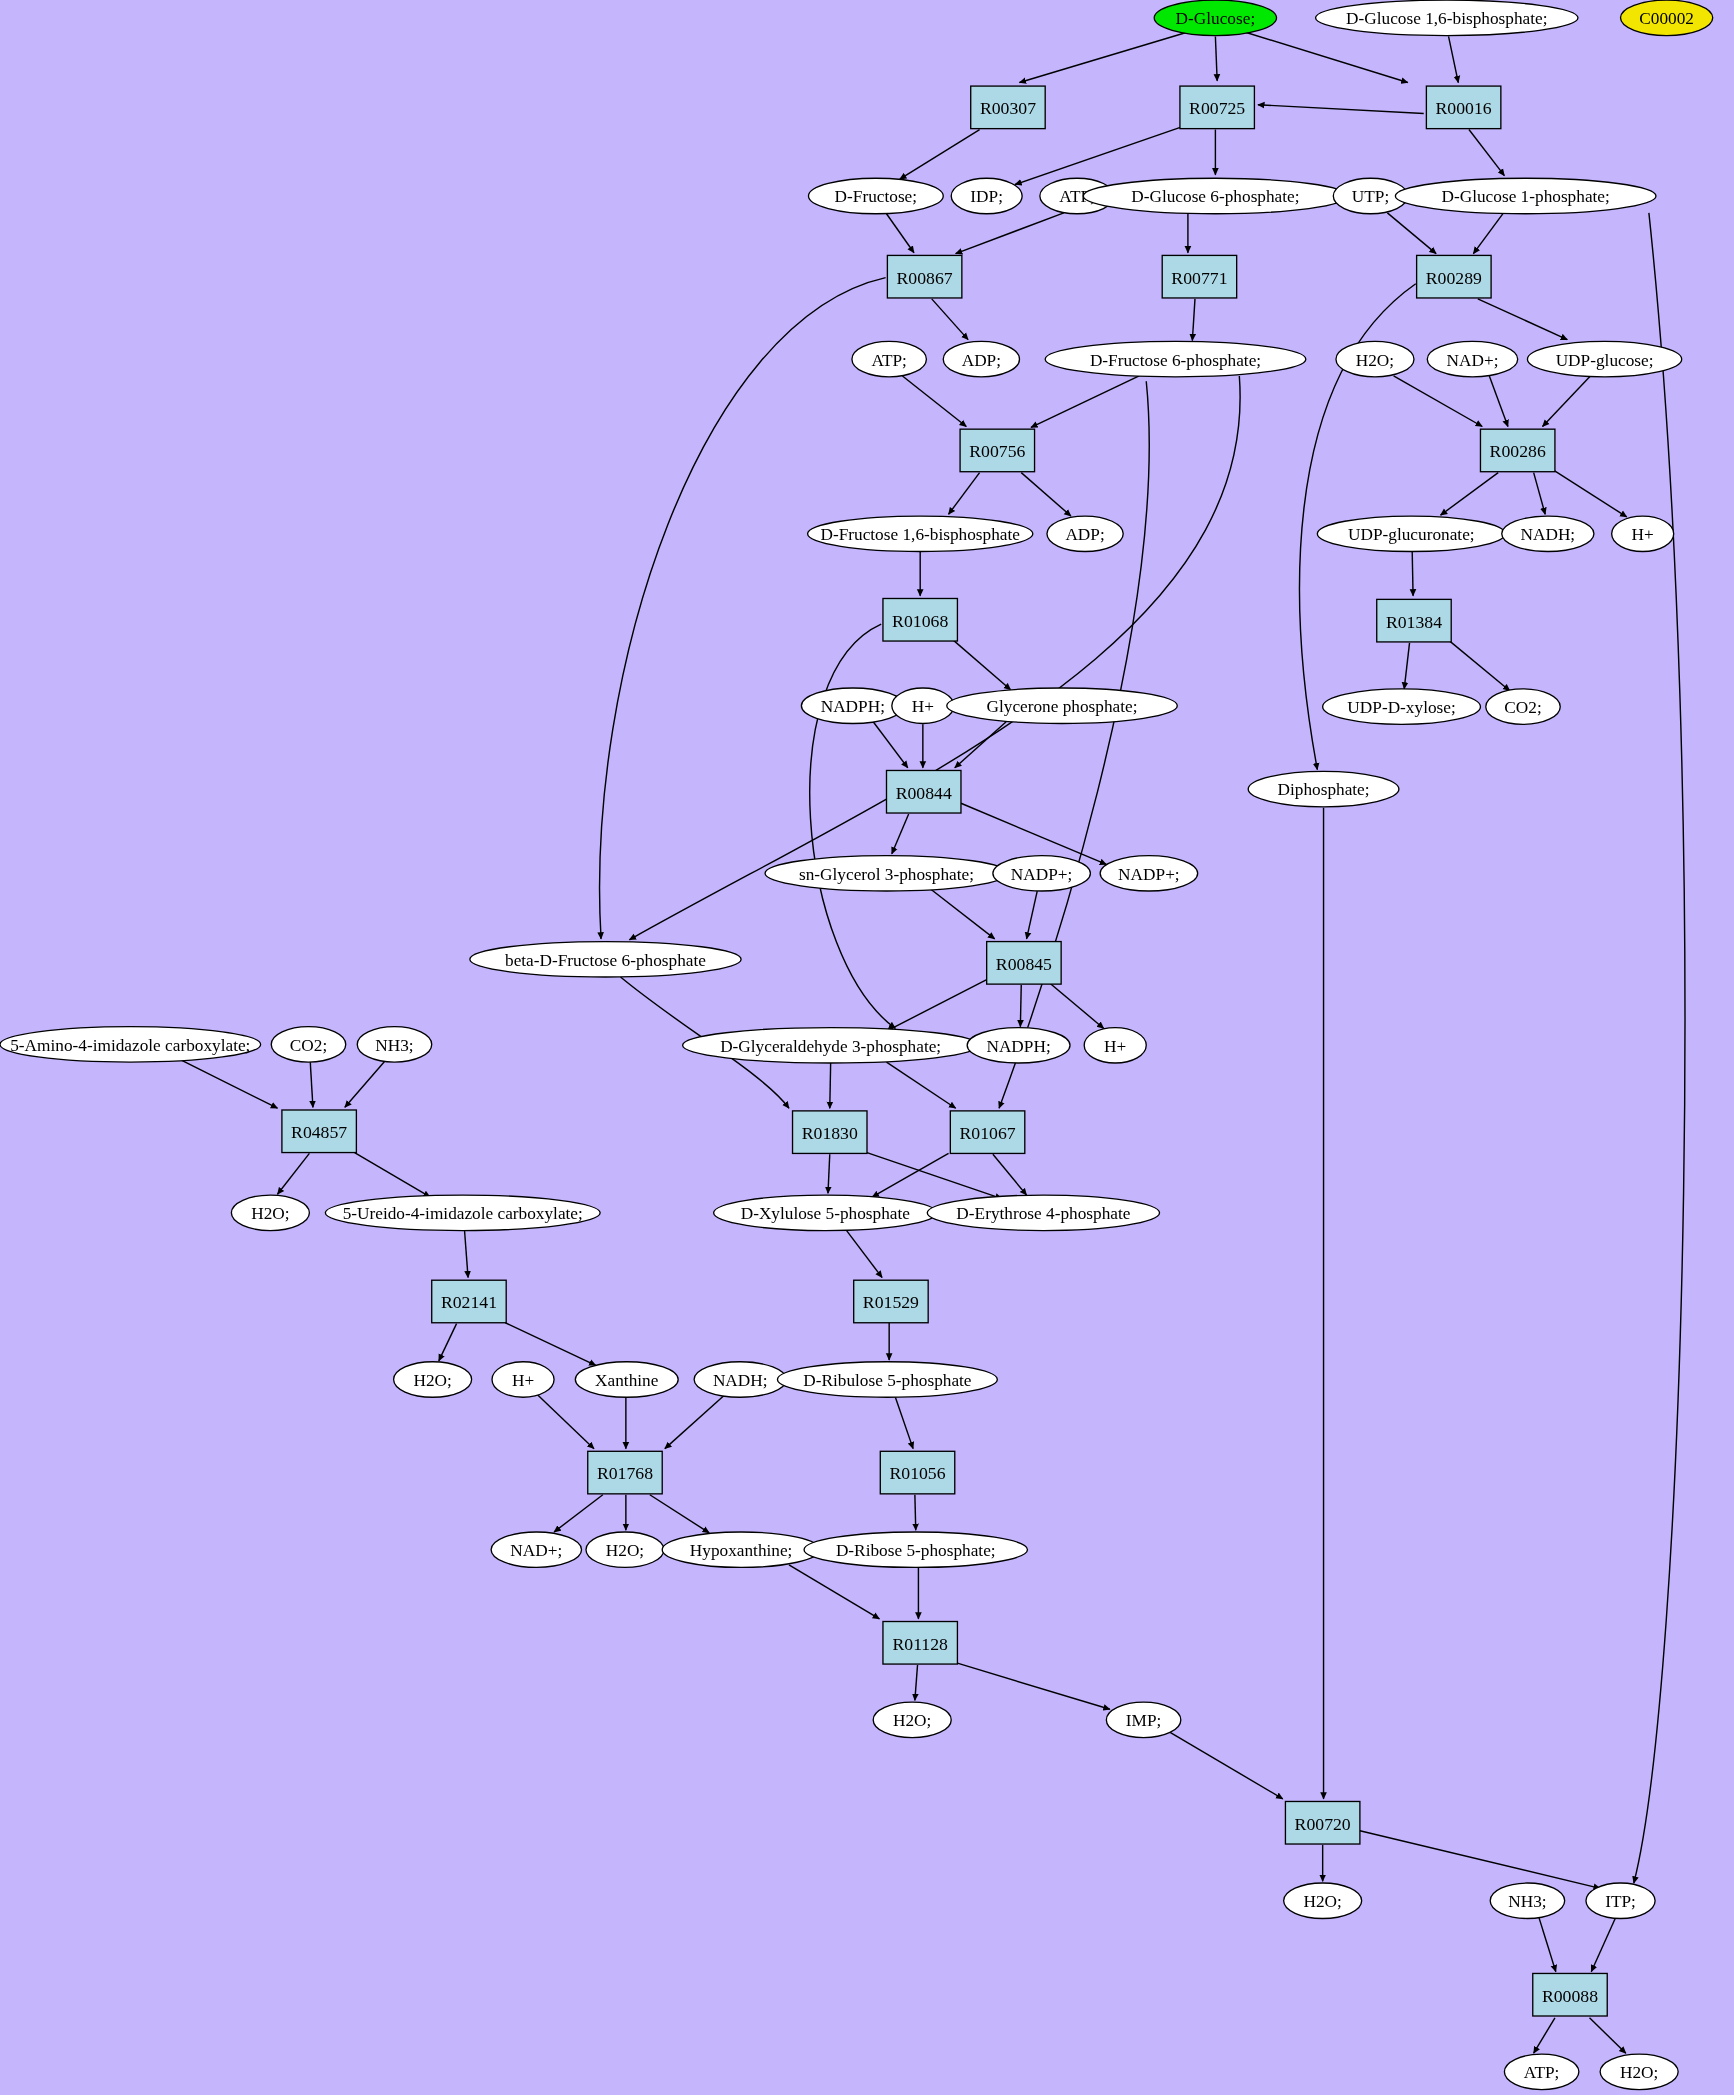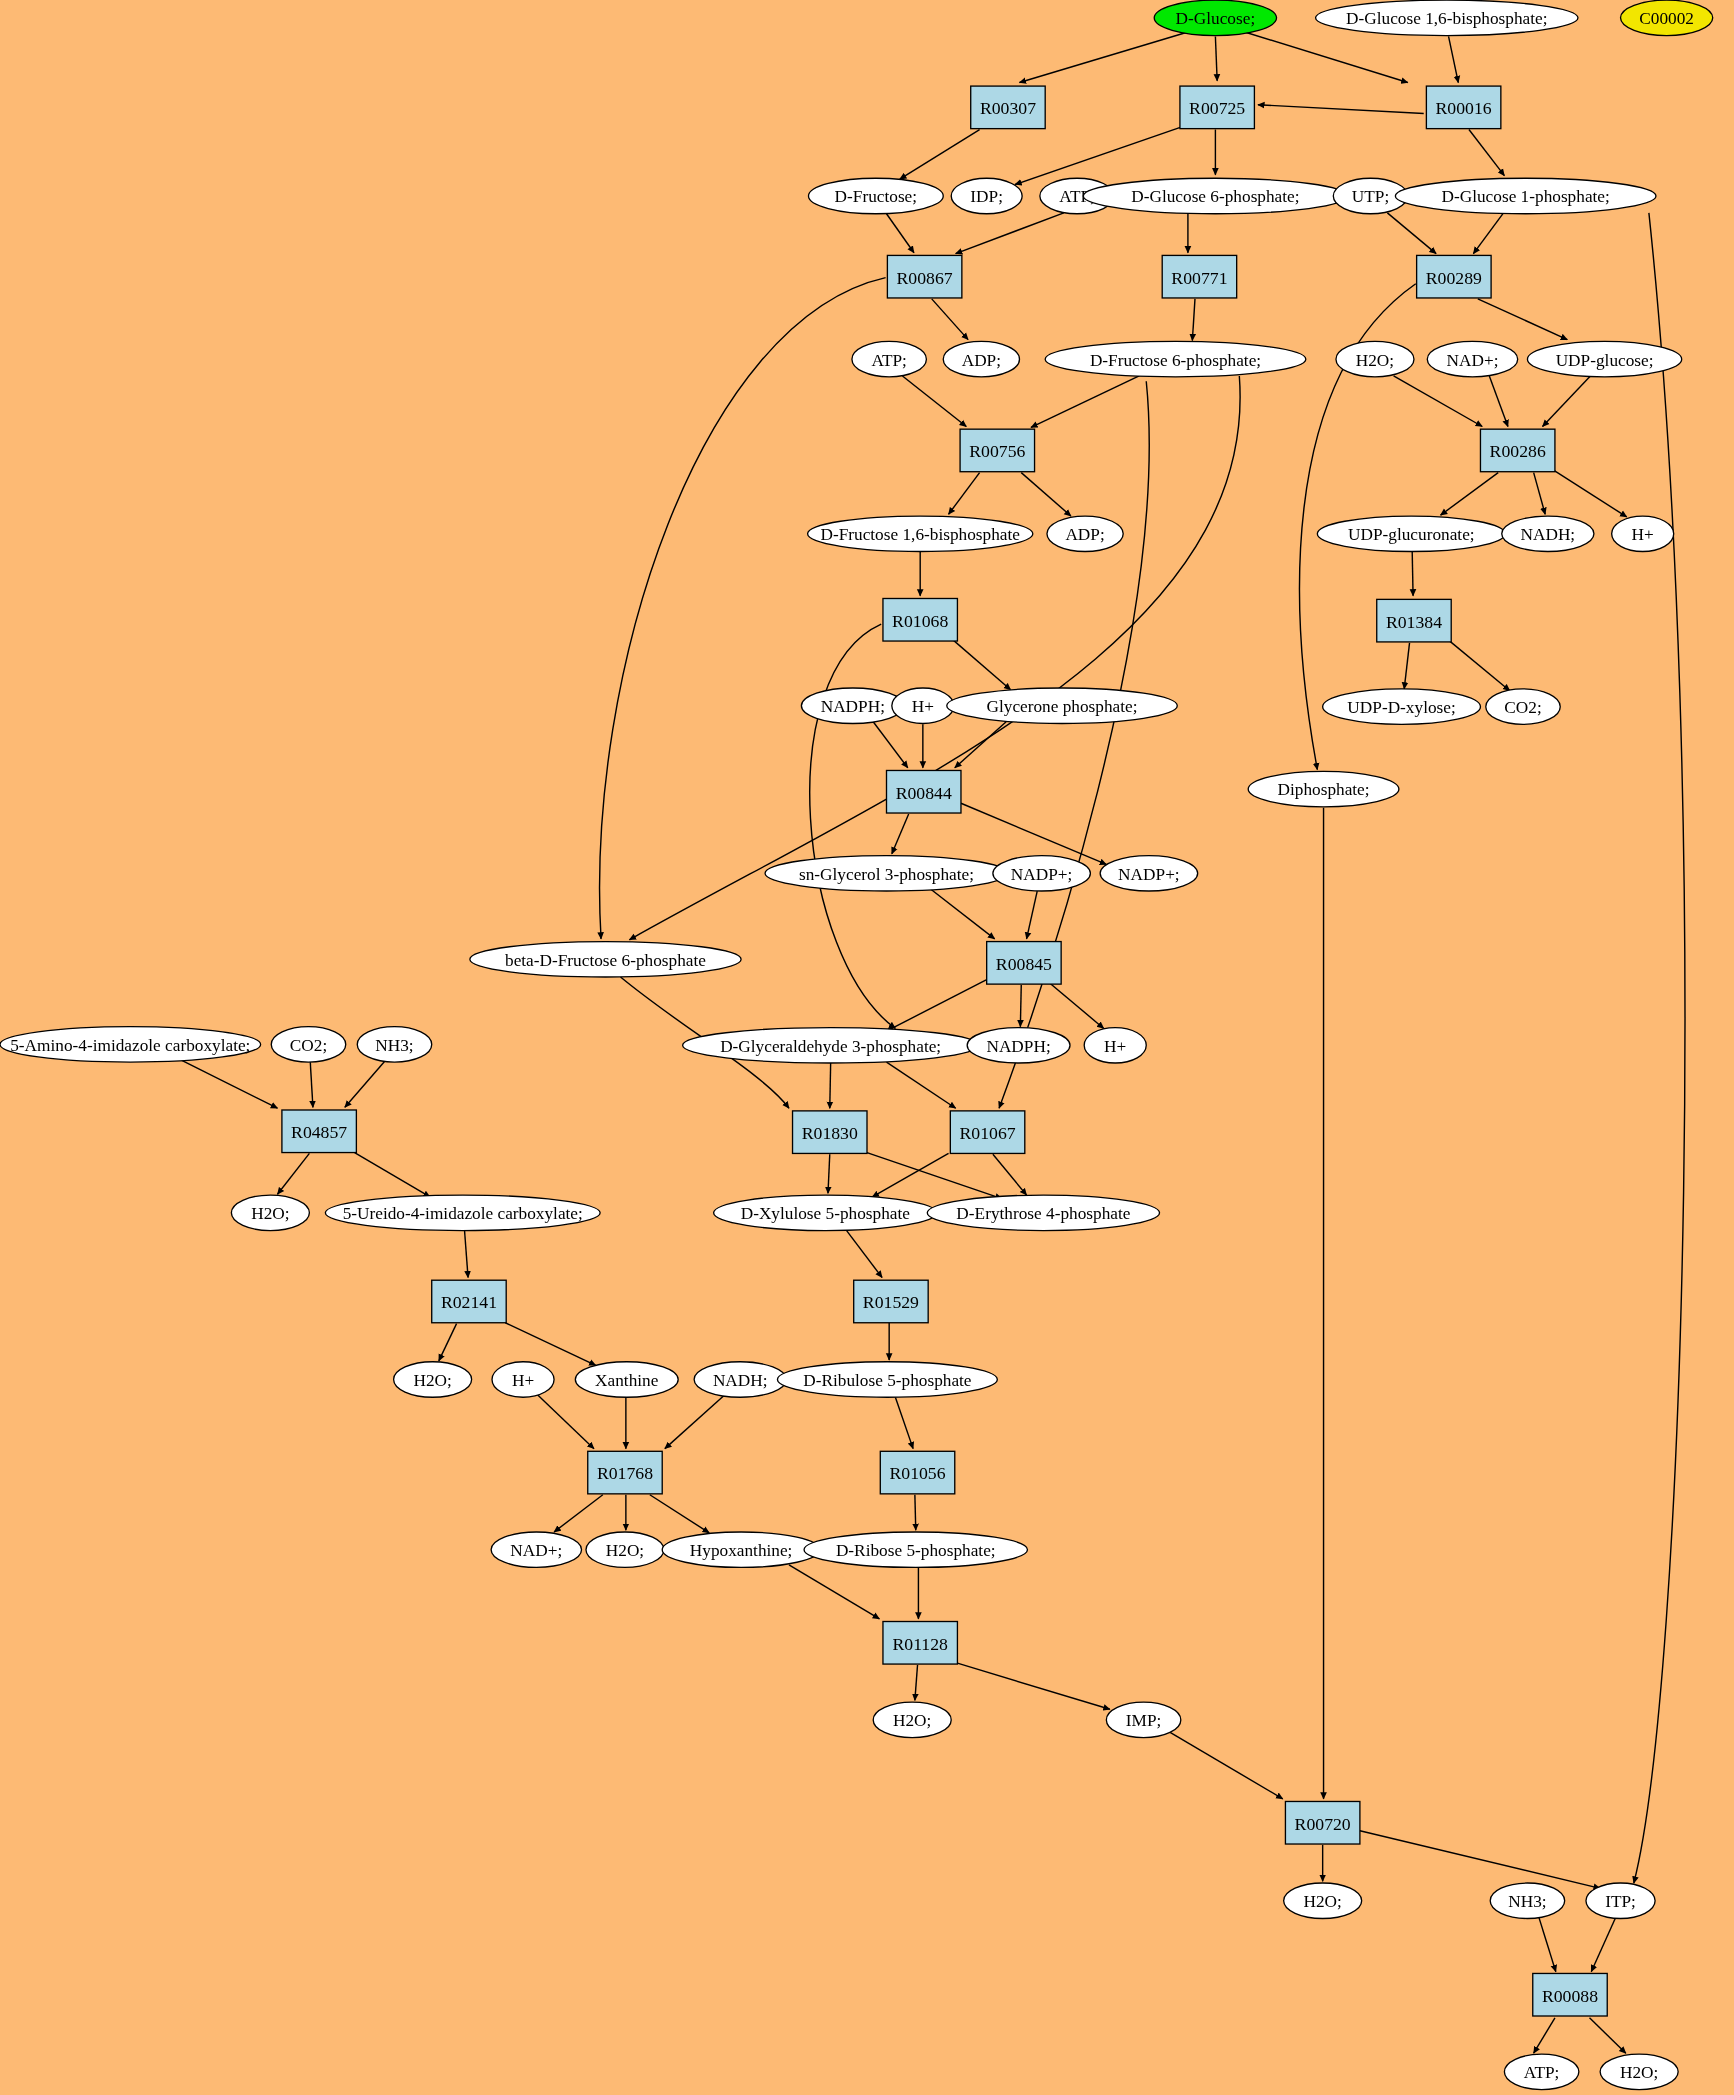--- a/index.html
+++ b/index.html
@@ -4,21 +4,21 @@
 <style>
   html, body {
     margin: 0;
     padding: 0;
     background: #ffffff;
   }
   #canvas-wrap {
     position: relative;
     width: 1734px;
     height: 2095px;
-    background: #fdba74;
+    background: #c4b5fd;
     font-family: "Liberation Serif", "DejaVu Serif", serif;
   }
   svg#graph {
     position: absolute;
     top: 0; left: 0;
     width: 1734px;
     height: 2095px;
     display: block;
   }
   .edge-line {

